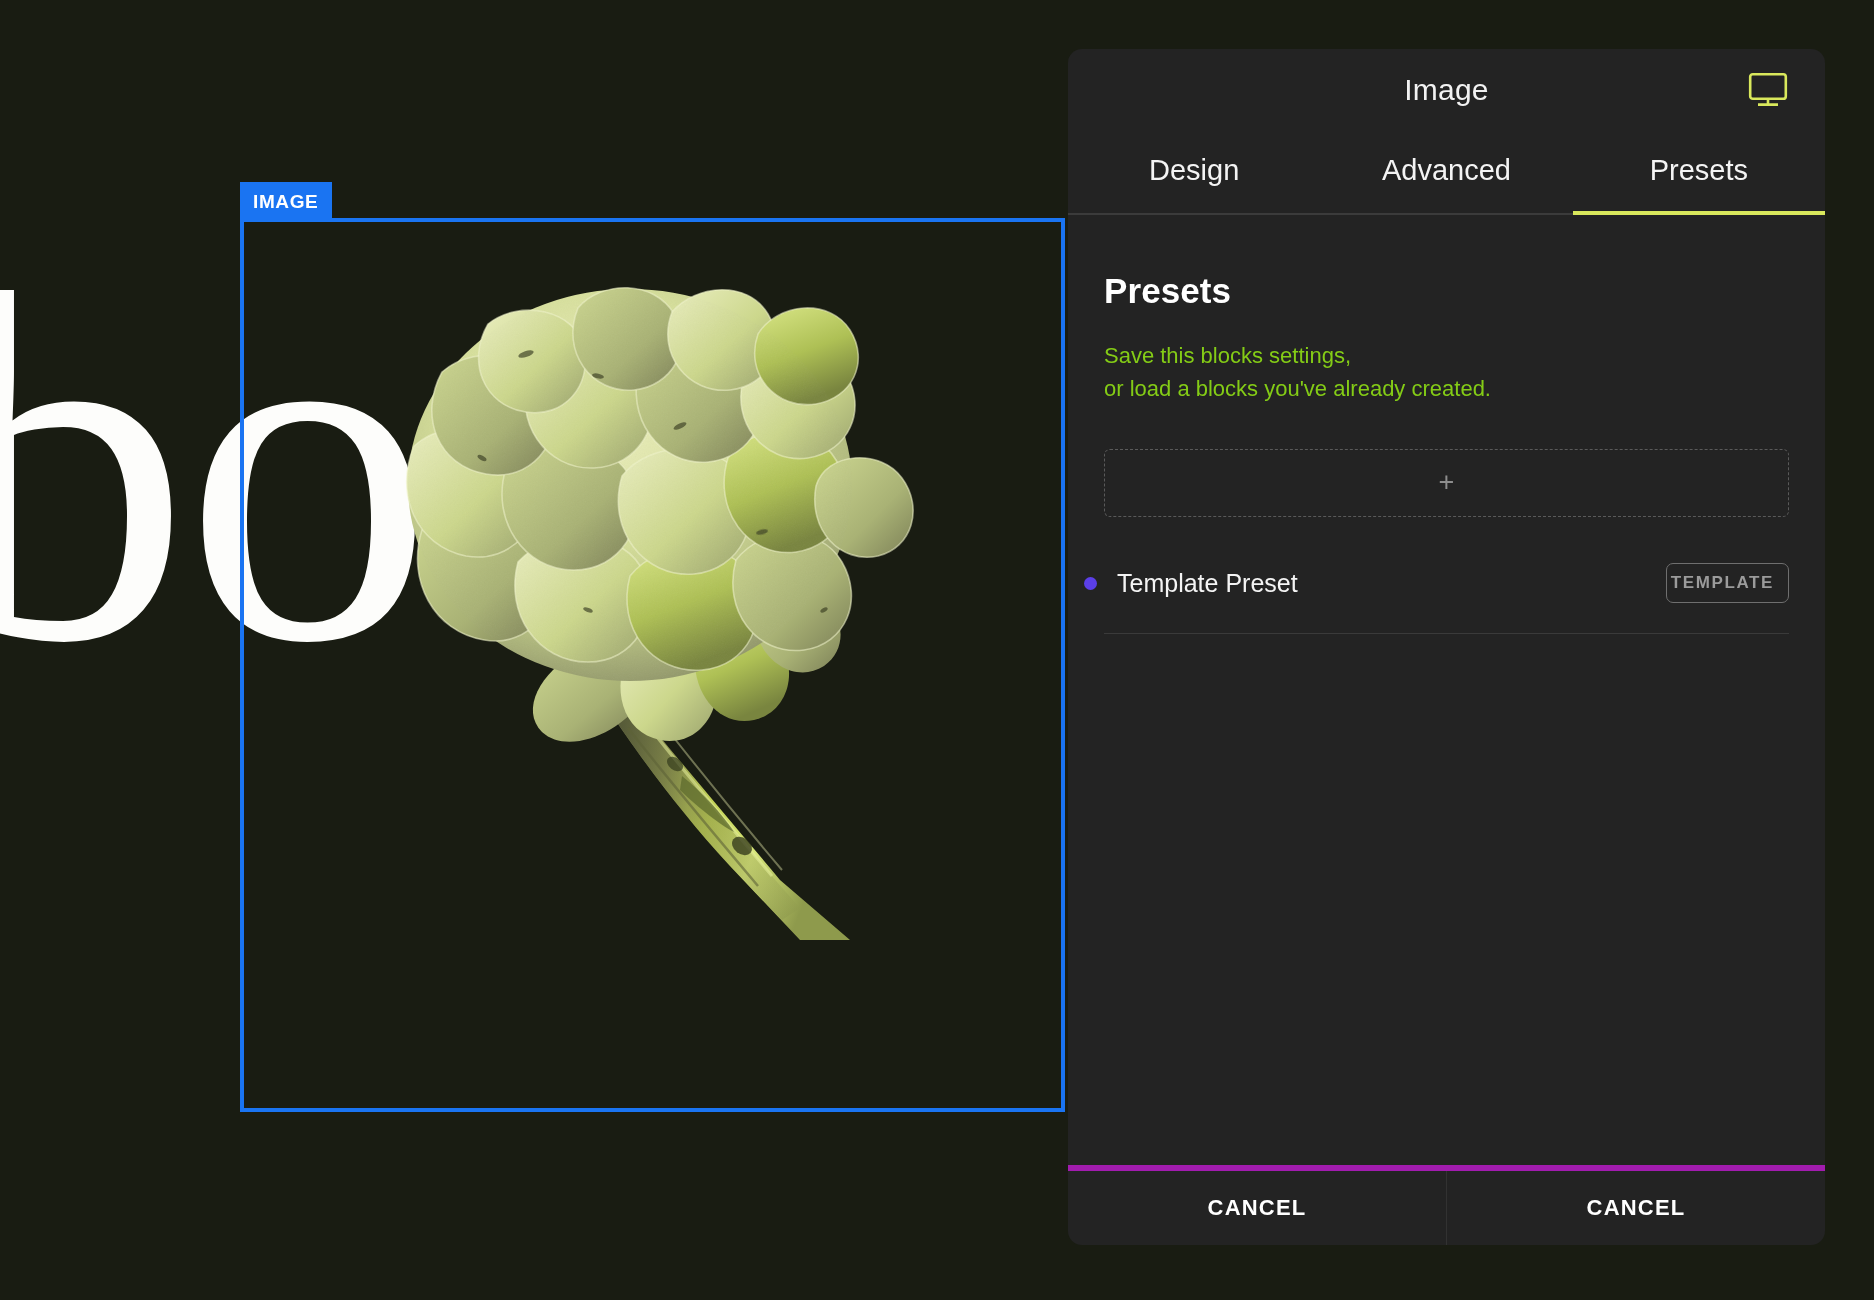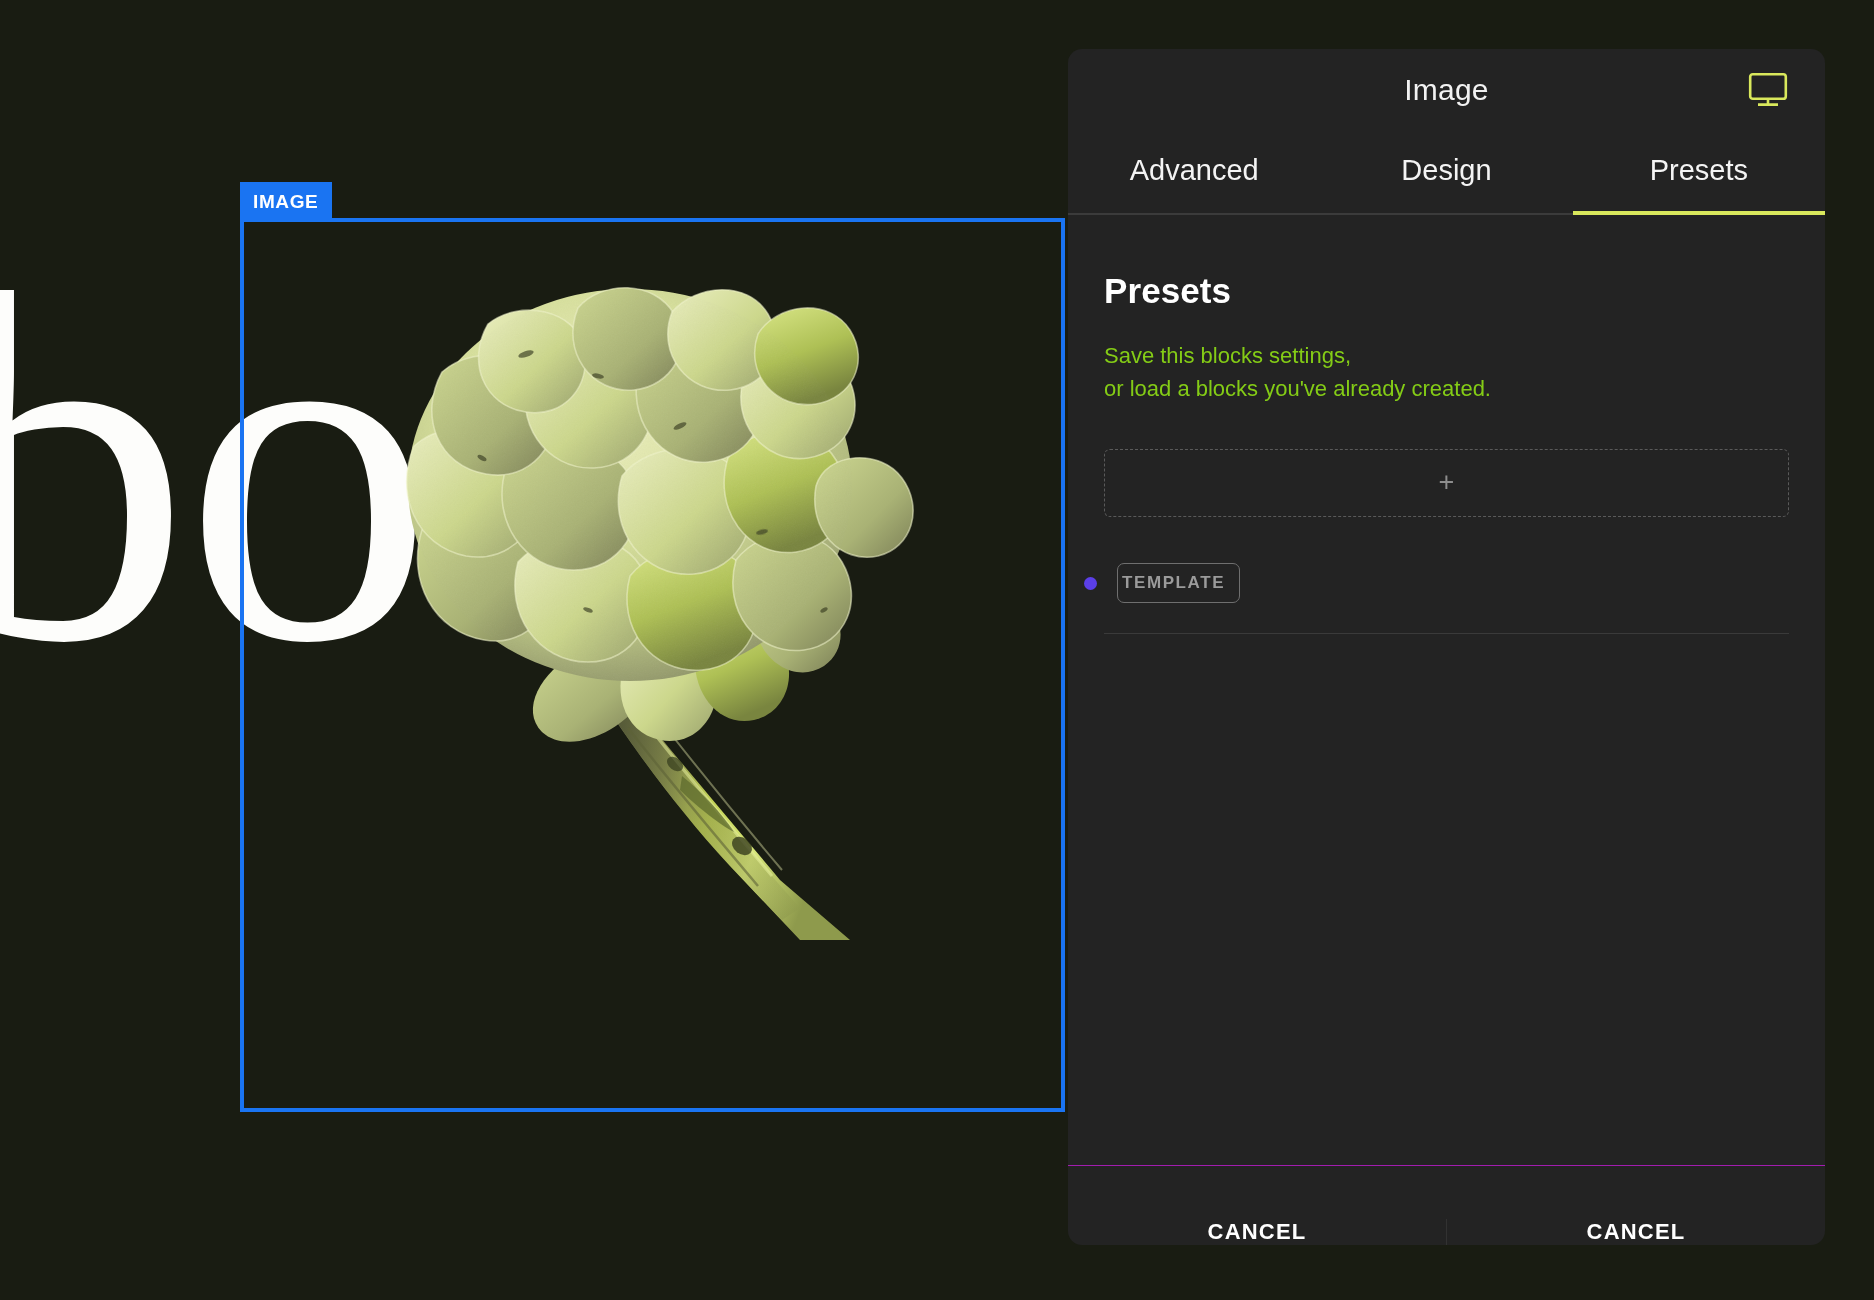--- a/index.html
+++ b/index.html
@@ -246,22 +246,21 @@
   .preset-divider {
     height: 1px;
     background: #3a3a3a;
     margin-top: 22px;
   }
 
   
   .panel-footer {
     flex: 0 0 80px;
     display: flex;
-    border-top: 1px solid #a21caf;
-    align-items: flex-end;
+    border-top: 6px solid #a21caf;
   }
   .footer-btn {
     flex: 1 1 0;
     background: transparent;
     border: none;
     color: #ffffff;
     font-size: 22px;
     font-weight: 700;
     letter-spacing: 1.2px;
     font-family: inherit;
@@ -399,24 +398,24 @@
         <svg width="40" height="36" viewBox="0 0 40 36" fill="none" aria-hidden="true">
           <rect x="2.2" y="2.2" width="35.6" height="24.6" rx="2.6" stroke="#d9e85c" stroke-width="2.6"></rect>
           <line x1="20" y1="27" x2="20" y2="32" stroke="#d9e85c" stroke-width="2.6"></line>
           <line x1="10" y1="32.6" x2="30" y2="32.6" stroke="#d9e85c" stroke-width="2.6"></line>
         </svg>
       </button>
     </div>
 
     <div class="tabs">
       <button class="tab">
-        <span>Advanced</span>
+        <span>Design</span>
       </button>
       <button class="tab">
-        <span>Design</span>
+        <span>Advanced</span>
       </button>
       <button class="tab active">
         <span>Presets</span>
       </button>
     </div>
 
     <div class="panel-body">
 
       <div class="section-title">Presets</div>
 
@@ -425,20 +424,21 @@
         <div>or load a blocks you've already created.</div>
       </div>
 
       <button class="save-preset-btn">
         <span class="plus-icon">+</span>
       </button>
 
       <div class="preset-list">
         <div class="preset-row">
           <span class="preset-dot"></span>
+          <span class="preset-name">Template Preset</span>
           <button class="preset-badge">TEMPLATE</button>
         </div>
         <div class="preset-divider"></div>
       </div>
     </div>
 
     <div class="panel-footer">
       <button class="footer-btn">CANCEL</button>
       <button class="footer-btn">CANCEL</button>
     </div>

